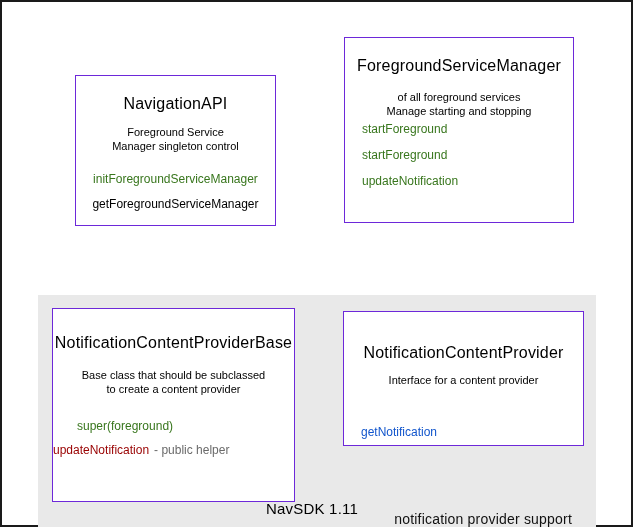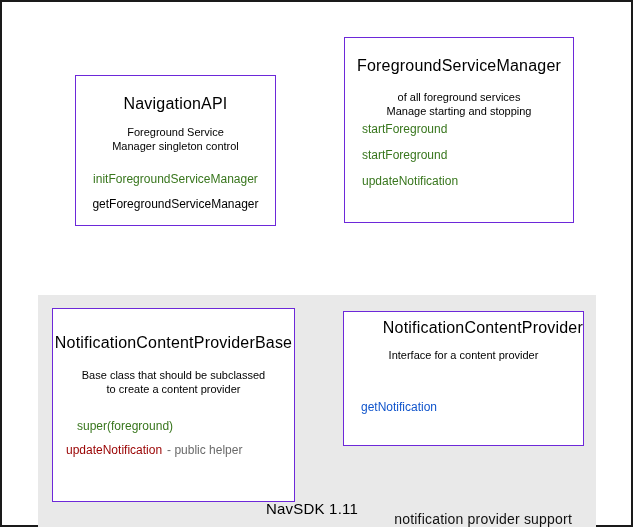--- a/index.html
+++ b/index.html
@@ -23,36 +23,36 @@
   #box-fsm   {left:342px; top:35px;  width:230px; height:186px;}
   #box-base  {left:14px;  top:13px;  width:243px; height:194px;}  
   #box-prov  {left:305px; top:16px;  width:241px; height:135px;}  
   .box-title{
     margin:0;font-size:16px;font-weight:400;text-align:center;
     line-height:19px;letter-spacing:.2px;
   }
   #box-nav  .box-title{padding-top:18px;}
   #box-fsm  .box-title{padding-top:18px;}
   #box-base .box-title{padding-top:24px;}
-  #box-prov .box-title{padding-top:6px;text-align:right;}
+  #box-prov .box-title{padding-top:31px;}
   .desc{
     text-align:center;font-size:11px;line-height:14px;color:#000;
   }
   #box-nav  .desc{margin-top:12px;}
   #box-fsm  .desc{margin-top:15px;}
   #box-base .desc{margin-top:16px;}
   #box-prov .desc{margin-top:11px;}
   .methods{font-size:12px;}
   .method{line-height:15px;}
   #box-nav  .methods{margin-top:19px;text-align:center;}
   #box-nav  .method{margin-bottom:10px;}
   #box-fsm  .methods{margin-top:4px;text-align:left;padding-left:17px;}
   #box-fsm  .method{margin-bottom:11px;}
   #box-base .methods{margin-top:23px;text-align:left;}
-  #box-base .method{margin-bottom:9px;padding-left:13px;}
+  #box-base .method{margin-bottom:9px;}
   #box-base .method.indent-extra{padding-left:24px;}
   #box-prov .methods{margin-top:38px;text-align:left;padding-left:17px;}
   .annot{margin-left:5px;}
   .group-label{
     position:absolute;right:24px;bottom:8px;
     font-size:14px;color:#111111;letter-spacing:.2px;
   }
   .footer-caption{
     position:absolute;left:0;top:498px;width:620px;text-align:center;
     font-size:15px;color:#000000;letter-spacing:.2px;

